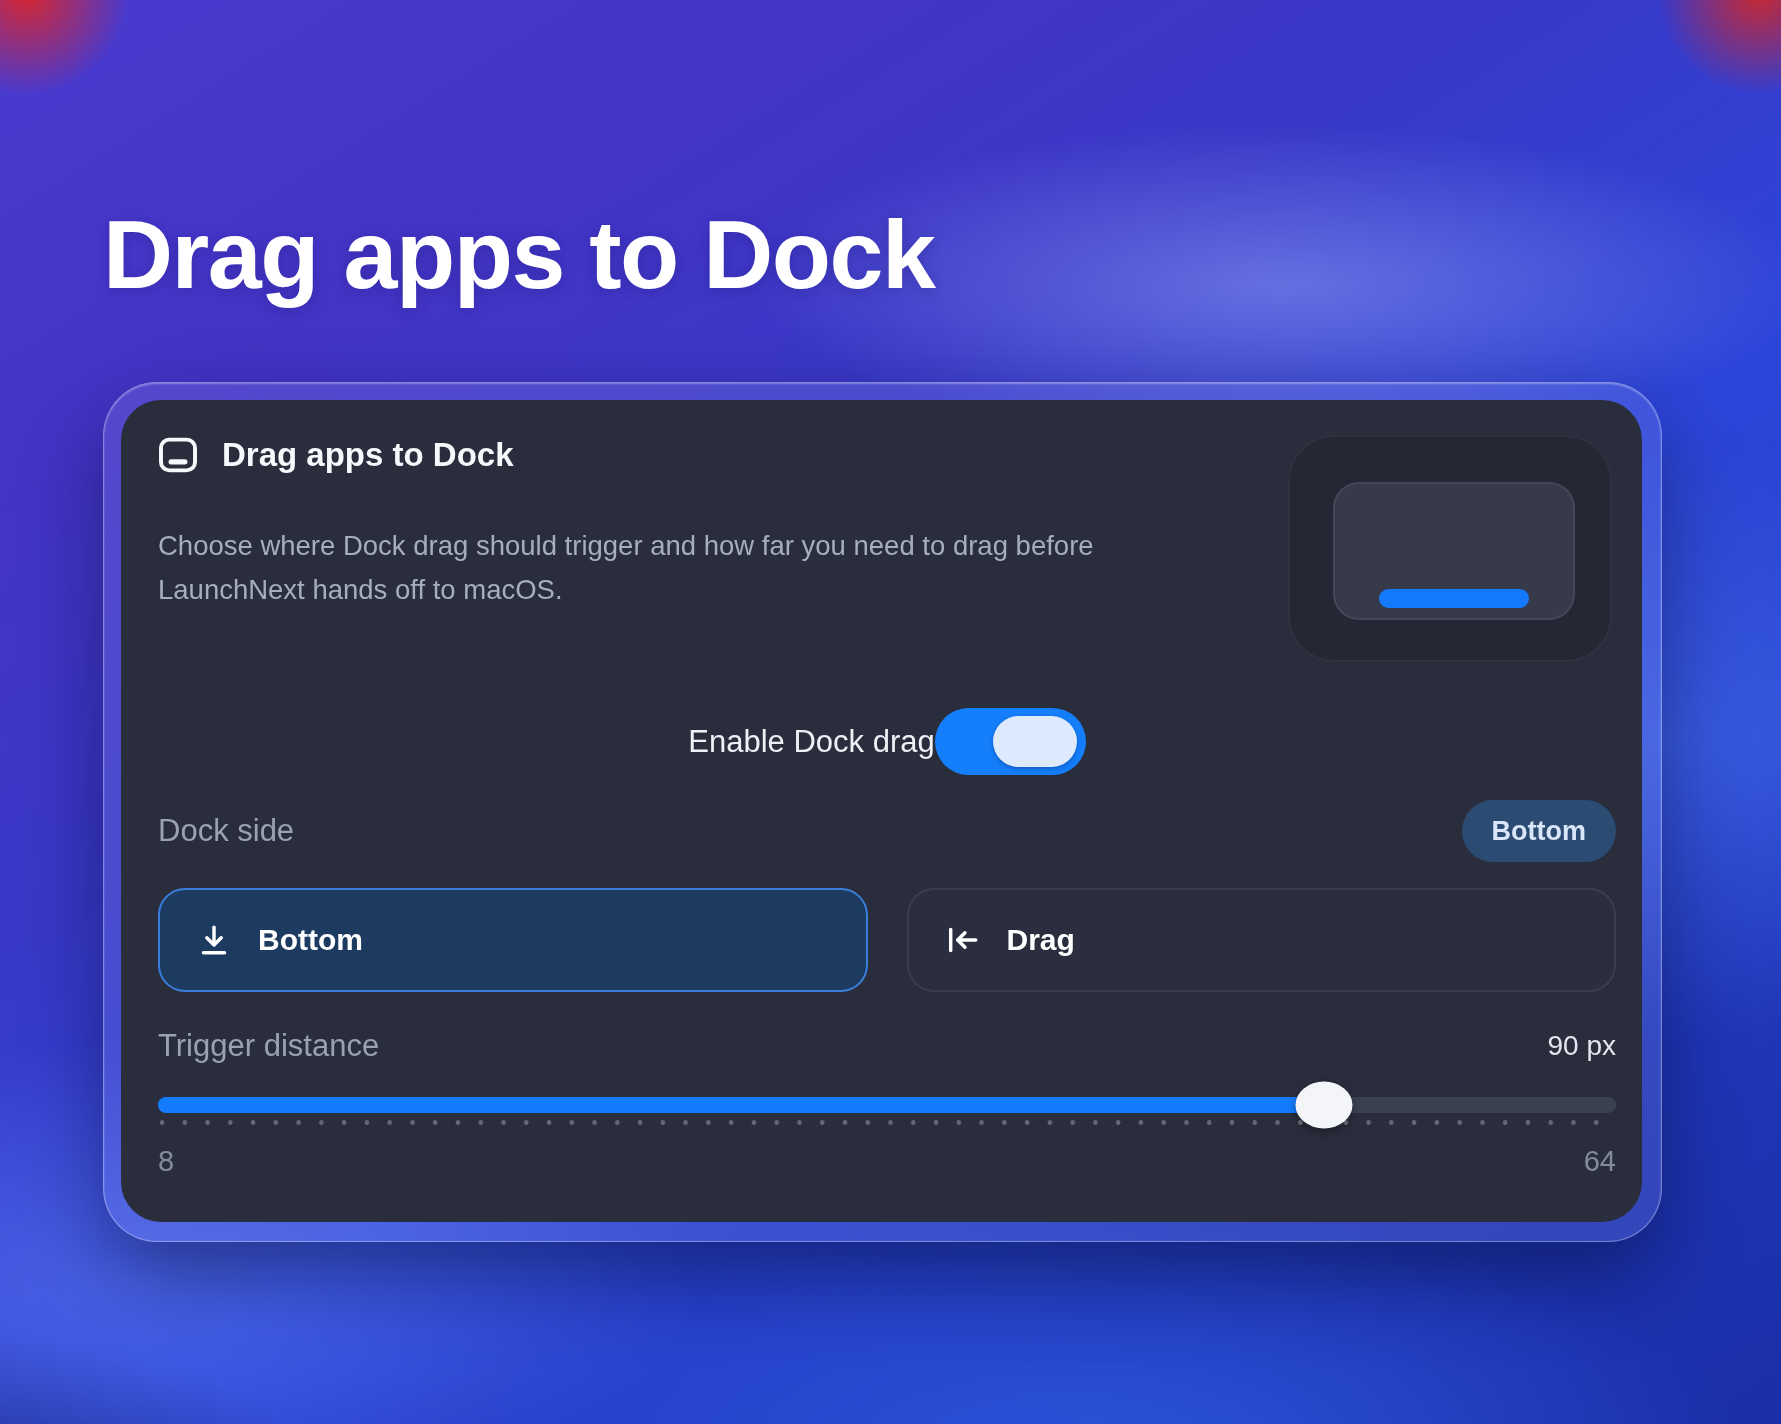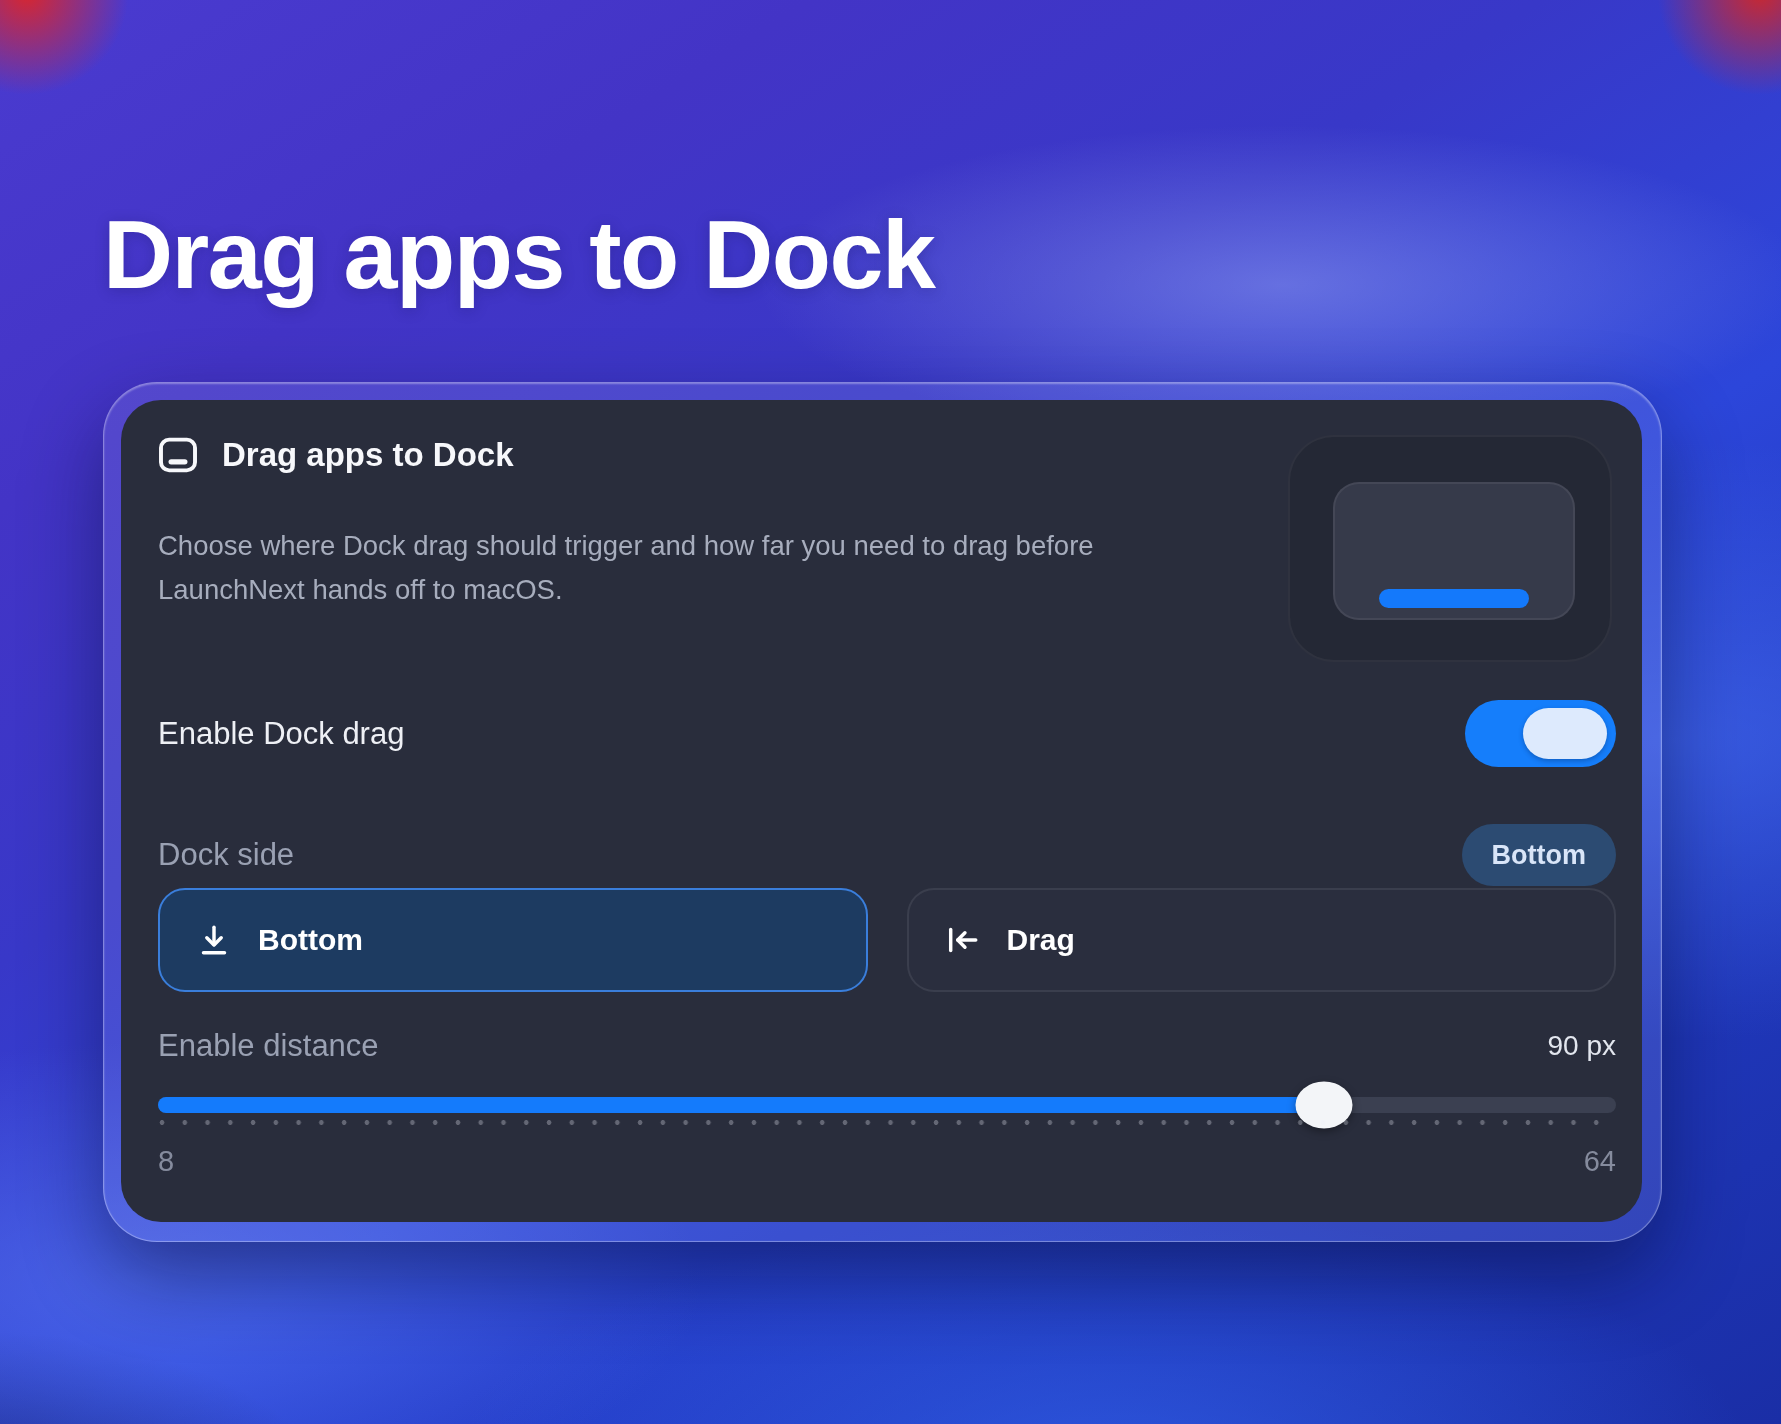--- a/index.html
+++ b/index.html
@@ -49,31 +49,31 @@
     box-sizing:border-box;
   }
   .preview-dock{
     position:absolute;left:44px;bottom:10px;width:150px;height:19px;
     border-radius:10px;background:#1479fb;
   }
   .row{
     position:absolute;left:37px;right:26px;
     display:flex;align-items:center;justify-content:space-between;
   }
-  .enable-row{top:300px;height:67px;}
+  .enable-row{top:308px;height:67px;justify-content:center;}
   .enable-label{font-size:31px;font-weight:500;color:#eef0f5;}
   .toggle{
     position:relative;width:151px;height:67px;border-radius:34px;
     background:#157efb;cursor:pointer;
   }
   .toggle-thumb{
     position:absolute;right:9px;top:8px;width:84px;height:51px;
     border-radius:26px;background:#ddeafd;box-shadow:0 2px 5px rgba(0,20,60,0.3);
   }
-  .dockside-row{top:424px;height:62px;}
+  .dockside-row{top:400px;height:62px;}
   .muted-label{font-size:31px;color:#9aa1b3;}
   .badge{
     height:62px;padding:0 30px;border-radius:31px;display:flex;align-items:center;
     background:#2c4b72;color:#d9e5f8;font-size:27px;font-weight:700;
   }
   .buttons-row{
     position:absolute;left:37px;right:26px;top:488px;height:104px;
     display:flex;gap:39px;
   }
   .seg-btn{
@@ -158,21 +158,21 @@
           <path d="M3.8 5v14"></path>
             <path d="M20.5 12H8.5"></path>
             <path d="M13.3 7.2L8.5 12l4.8 4.8"></path>
         </svg>
       </span>
       <span>Drag</span>
     </button>
   </div>
 
   <div class="row trigger-row">
-    <span class="muted-label">Enable distance</span>
+    <span class="muted-label">Trigger distance</span>
     <span class="trigger-value">90 px</span>
   </div>
 
   <div class="slider">
     <div class="slider-track"></div>
     <div class="slider-fill" style="width: 80%;"></div>
     <div class="slider-thumb" style="left: 80%;"></div>
   </div>
 
   <div class="ticks"></div>

